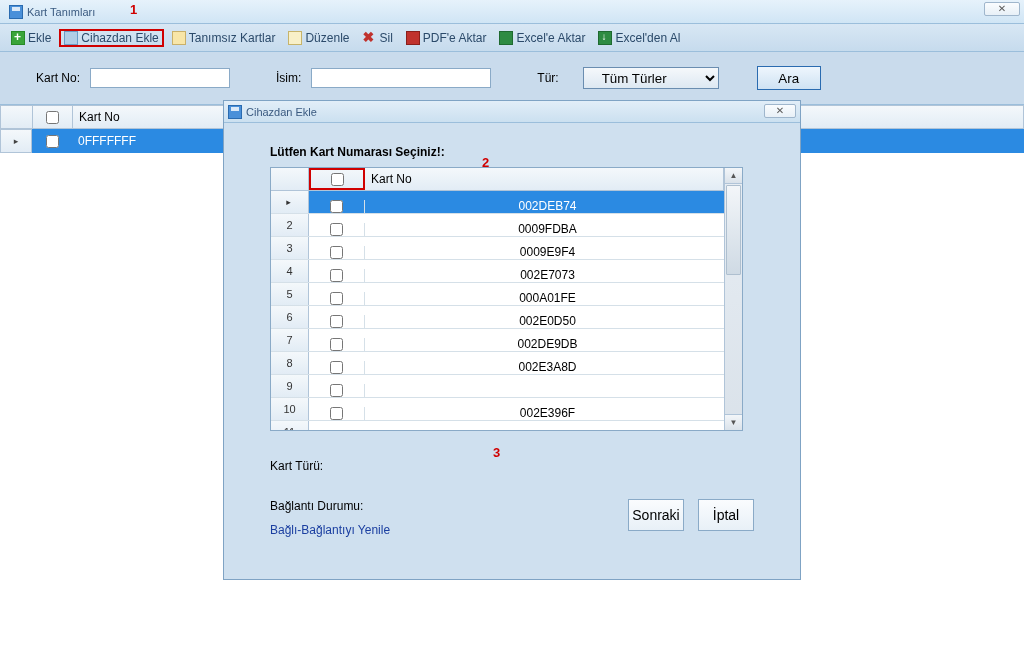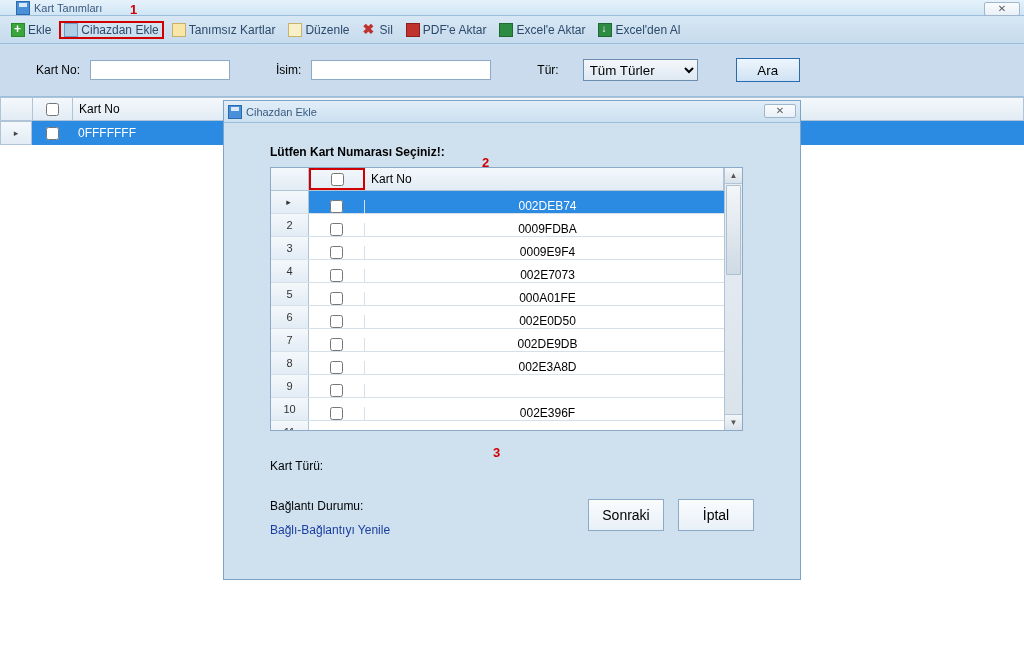--- a/index.html
+++ b/index.html
@@ -1,18 +1,18 @@
 <!DOCTYPE html>
 <html><head>
 <meta charset="utf-8">
 <style>
   * { box-sizing: border-box; margin: 0; padding: 0; }
   body { font-family: Tahoma, Arial, sans-serif; font-size: 12px; background: #fff; width: 1024px; height: 660px; overflow: hidden; position: relative; }
 
-  .window-title { background: linear-gradient(to bottom, #e6f2fb, #d0e5f5); border-bottom: 1px solid #9bbedb; height: 16px; display: flex; align-items: center; padding: 0 16px; position: relative; }
+  .window-title { background: linear-gradient(to bottom, #e6f2fb, #d0e5f5); border-bottom: 1px solid #9bbedb; height: 24px; display: flex; align-items: center; padding: 0 9px; position: relative; }
   .window-title .icon-save { width: 14px; height: 14px; background: #4a90d9; border: 1px solid #2a6bb0; position: relative; margin-right: 4px; }
   .window-title .icon-save::after { content: ""; position: absolute; left: 2px; top: 1px; right: 2px; height: 4px; background: #dbe9f7; }
   .window-title .title-text { color: #3a5a80; font-size: 11px; }
   .window-title .close-btn { position: absolute; right: 4px; top: 2px; width: 36px; height: 14px; border: 1px solid #9fb6cc; border-radius: 2px; background: linear-gradient(to bottom,#fafcfe,#e8f0f7); text-align: center; font-size: 10px; color: #5a5a5a; line-height: 12px; }
 
   .anno { position: absolute; color: #d00000; font-weight: bold; font-size: 13px; z-index: 50; }
 
   .toolbar { background: linear-gradient(to bottom,#d8e7f4,#c6dbed); border-bottom: 1px solid #9bbedb; height: 28px; display: flex; align-items: center; padding-left: 6px; gap: 3px; }
   .toolbar .tb-item { display: flex; align-items: center; padding: 2px 5px; gap: 3px; color: #2b4a6a; cursor: pointer; }
   .toolbar .tb-item.hl { border: 2px solid #d00000; padding: 0 3px; }
@@ -27,21 +27,21 @@
   .ico-pdf { background:#c0322d; border:1px solid #8a1f1b; }
   .ico-xls { background:#2e8b42; border:1px solid #1f6a30; }
   .ico-xls-in { background:#2e8b42; border:1px solid #1f6a30; }
   .ico-xls-in::after { content:"↓"; color:#fff; font-size:10px; position:absolute; left:2px; top:-1px; }
 
   .search-bar { background: #c9dbec; border-bottom: 1px solid #9bbedb; padding: 14px 36px; display: flex; align-items: center; gap: 8px; }
   .search-bar label { color: #000; margin-right: 2px;}
   .search-bar input[type=text] { background:#fff; border:1px solid #8aaac7; height:20px; padding: 0 3px; }
   .search-bar .kartno-inp { width: 140px; }
   .search-bar .isim-inp { width: 180px; }
-  .search-bar select { height: 22px; border:1px solid #6a8db0; background: linear-gradient(to bottom,#f5f8fb,#dde8f2); padding: 0 2px; width: 115px;}
+  .search-bar select { height: 22px; border:1px solid #6a8db0; background: linear-gradient(to bottom,#f5f8fb,#dde8f2); padding: 0 14px; width: 136px;}
   .search-bar .btn-ara { margin-left: 30px; width: 64px; height: 24px; border:1px solid #2a6bb0; background: linear-gradient(to bottom,#eef6fd,#cfe2f3); cursor: pointer; }
 
   .main-grid { background:#fff; }
   .grid-header { display:flex; align-items:center; background: linear-gradient(to bottom,#f4f8fb,#e2ecf5); border:1px solid #b0c4d8; height:24px; }
   .grid-header .rowh { width: 32px; height:100%; border-right:1px solid #b0c4d8; }
   .grid-header .chkh { width: 40px; height:100%; border-right:1px solid #b0c4d8; display:flex; align-items:center; justify-content:center; }
   .grid-header .colh { flex:1; padding-left: 6px; height:100%; display:flex; align-items:center; }
   .grid-row { display:flex; align-items:center; height:24px; }
   .grid-row.sel { background:#2b8ae2; color:#fff; }
   .grid-row .rowh { width: 32px; height:100%; background: linear-gradient(to bottom,#f4f8fb,#e2ecf5); border:1px solid #b0c4d8; display:flex; align-items:center; justify-content:center;}
@@ -80,21 +80,21 @@
 
   .modal .kart-turu { margin-top: 28px; display:flex; align-items:center; gap: 2px;}
   .modal .kart-turu .lbl { margin-right:4px;}
   .modal .radio-group { border:2px solid #d00000; padding:2px 6px; display:flex; gap:4px; align-items:center;}
   .modal .radio-group label { display:flex; align-items:center; gap:3px; cursor:pointer;}
 
   .modal .bottom { margin-top: 26px; display:flex; align-items:flex-start; justify-content:space-between;}
   .modal .conn-area .conn-lbl { color:#000;}
   .modal .conn-area .conn-link { color:#1a3ea0; margin-top:10px; display:block; cursor:pointer;}
   .modal .btns { display:flex; gap:14px;}
-  .modal .btns button { width:76px; height:32px; background:linear-gradient(to bottom,#fafcfe,#e8f0f7); border:1px solid #8aaac7; font-size:14px; cursor:pointer;}
+  .modal .btns button { width:56px; height:32px; background:linear-gradient(to bottom,#fafcfe,#e8f0f7); border:1px solid #8aaac7; font-size:14px; cursor:pointer;}
 
   input[type=checkbox] { width:13px; height:13px; }
   input[type=radio] { width:12px; height:12px;}
 </style>
 </head>
 <body>
 
 <div class="window-title">
   <span class="icon-save"></span>
   <span class="title-text">Kart Tanımları</span>

